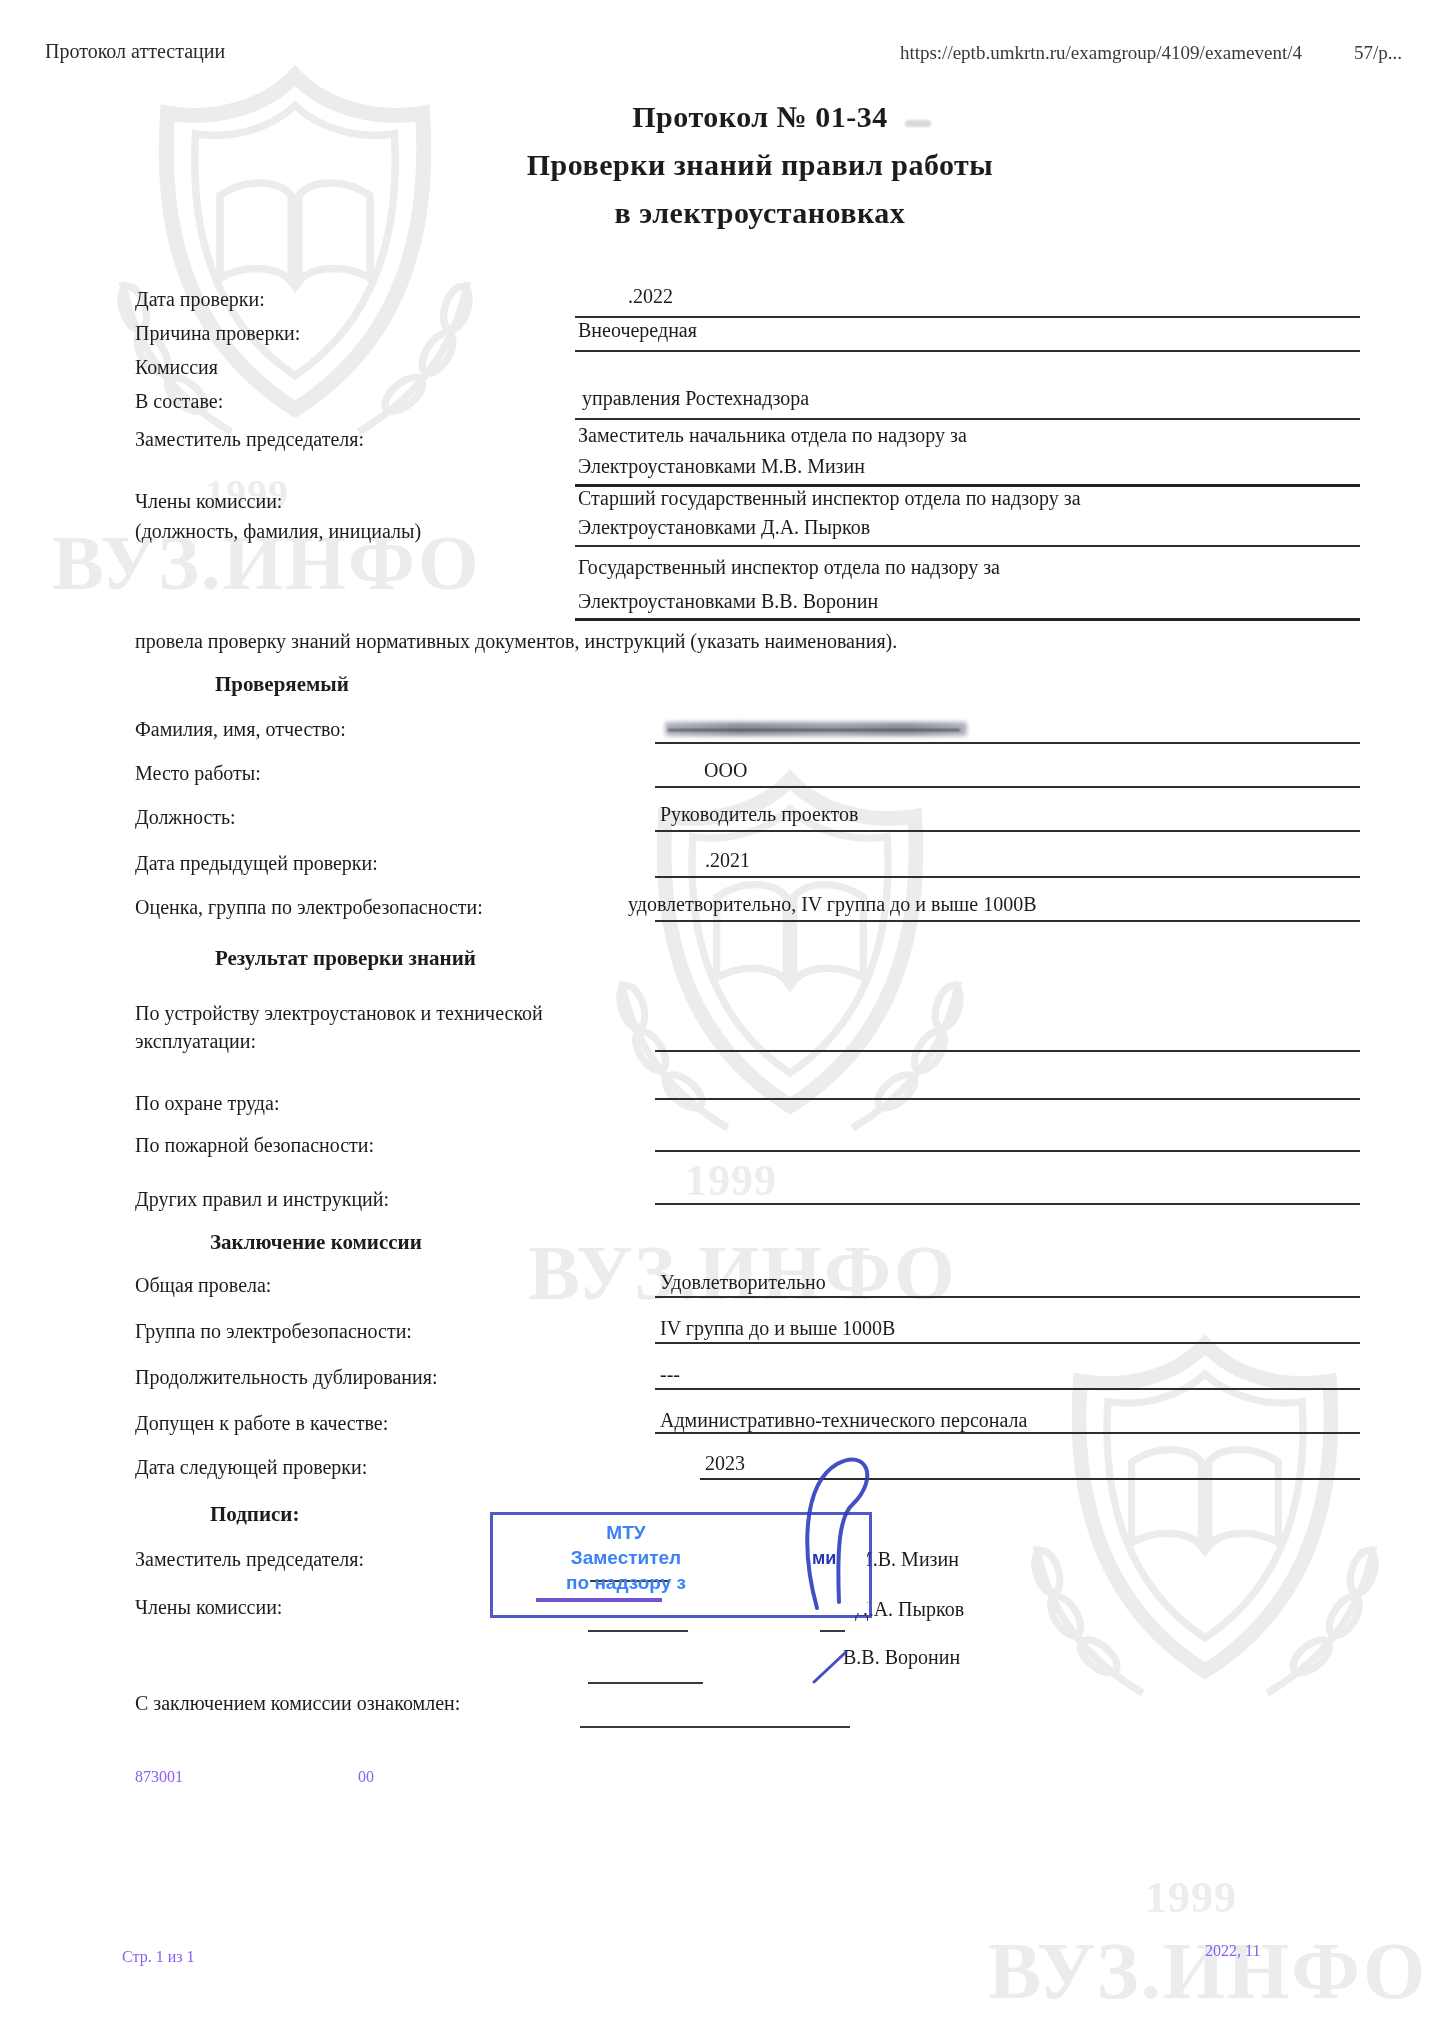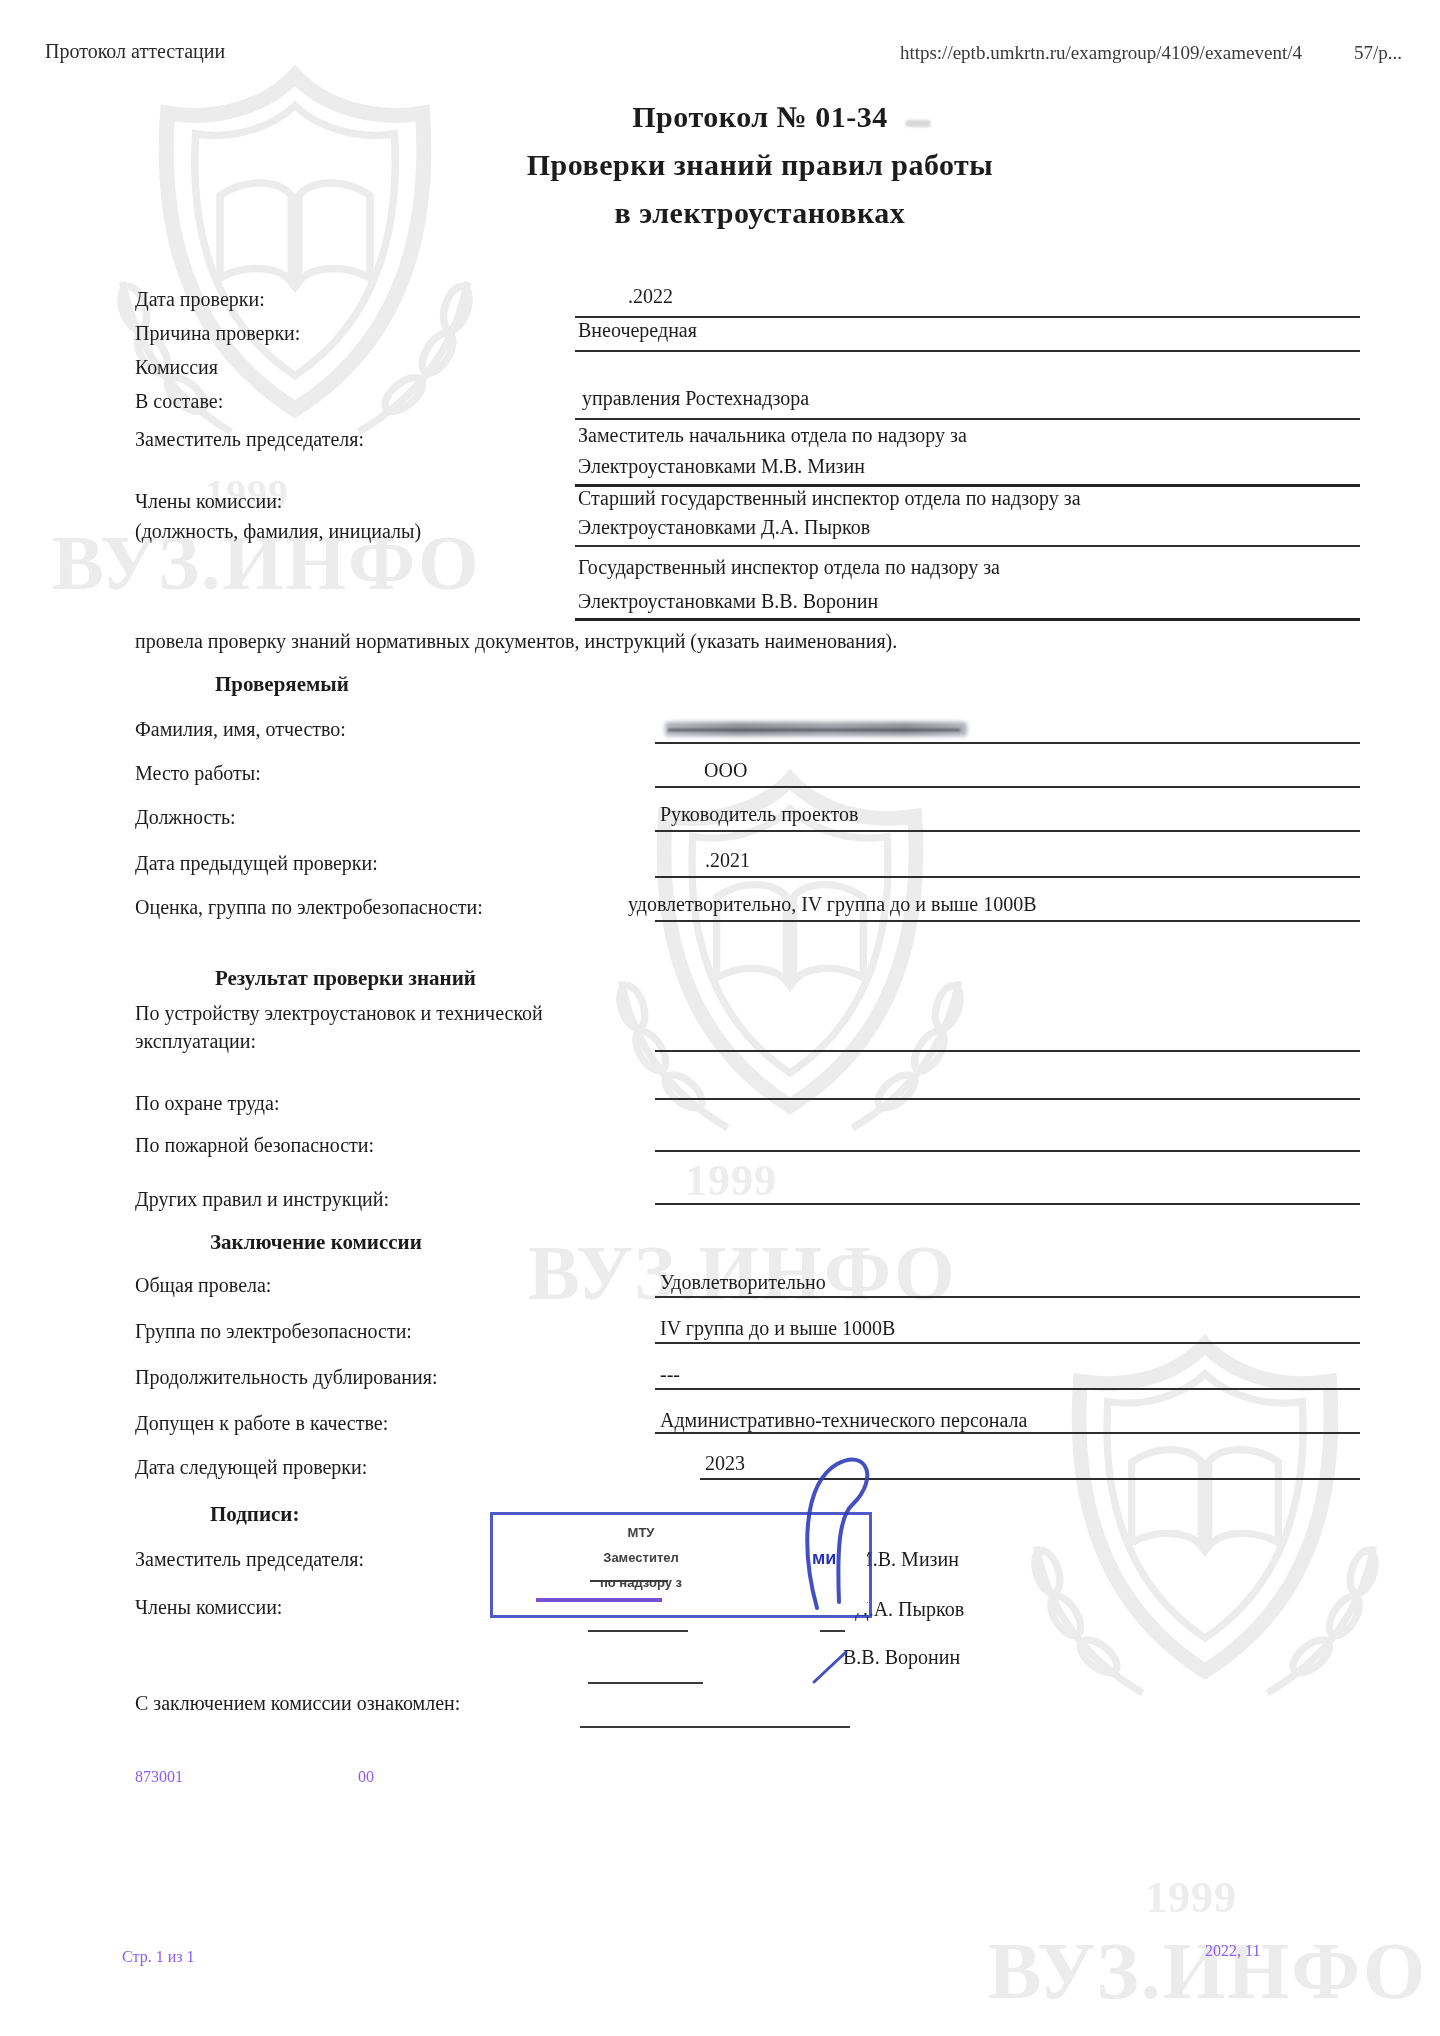--- a/index.html
+++ b/index.html
@@ -26,24 +26,24 @@
   .wm-svg{position:absolute;}
   .wm-text{position:absolute;font-weight:bold;color:#ececec;letter-spacing:2px;font-family:"Liberation Serif",serif;white-space:nowrap;}
   .wm-year{position:absolute;font-weight:bold;color:#ededed;letter-spacing:1px;font-family:"Liberation Serif",serif;}
   
   .stamp-box{
     position:absolute;left:490px;top:1512px;width:382px;height:106px;
     border:3px solid rgba(47,61,189,.85);
     box-sizing:border-box;
   }
   .stamp-text{
-    position:absolute;left:23px;top:5px;width:250px;
-    text-align:center;color:#404040;
+    position:absolute;left:8px;top:5px;width:250px;
+    text-align:center;color:#3b82f6;
     font-family:"Liberation Sans",sans-serif;
-    font-weight:bold;font-size:13px;line-height:25px;
+    font-weight:bold;font-size:19px;line-height:25px;
   }
   .stamp-redact{position:absolute;left:258px;top:2px;width:116px;height:96px;background:#ffffff;}
   .stamp-frag{
     position:absolute;left:812px;top:1548px;color:#2633b8;
     font-family:"Liberation Sans",sans-serif;font-weight:bold;font-size:18px;
   }
   .stamp-ink-line{position:absolute;left:536px;top:1598px;width:126px;height:4px;background:#5a35c9;opacity:.85;}
   .redact-strip{
     position:absolute;left:665px;top:722px;width:302px;height:14px;
     background:linear-gradient(90deg,#9aa0ab,#6f737f 25%,#858a96 55%,#6f737f 80%,#9aa0ab);
@@ -158,21 +158,21 @@
   <div class="abs uline" style="left:655px;top:830px;width:705px;"></div>
 
   <div class="abs lbl" style="left:135px;top:852px;">Дата предыдущей проверки:</div>
   <div class="abs val" style="left:705px;top:849px;">.2021</div>
   <div class="abs uline" style="left:655px;top:876px;width:705px;"></div>
 
   <div class="abs lbl" style="left:135px;top:896px;">Оценка, группа по электробезопасности:</div>
   <div class="abs val" style="left:628px;top:893px;">удовлетворительно, IV группа до и выше 1000В</div>
   <div class="abs uline" style="left:655px;top:920px;width:705px;"></div>
 
-  <div class="abs heading" style="left:215px;top:966px;">Результат проверки знаний</div>
+  <div class="abs heading" style="left:215px;top:946px;">Результат проверки знаний</div>
 
   <div class="abs lbl" style="left:135px;top:1002px;">По устройству электроустановок и технической</div>
   <div class="abs lbl" style="left:135px;top:1030px;">эксплуатации:</div>
   <div class="abs uline" style="left:655px;top:1050px;width:705px;"></div>
 
   <div class="abs lbl" style="left:135px;top:1092px;">По охране труда:</div>
   <div class="abs uline" style="left:655px;top:1098px;width:705px;"></div>
 
   <div class="abs lbl" style="left:135px;top:1134px;">По пожарной безопасности:</div>
   <div class="abs uline" style="left:655px;top:1150px;width:705px;"></div>

